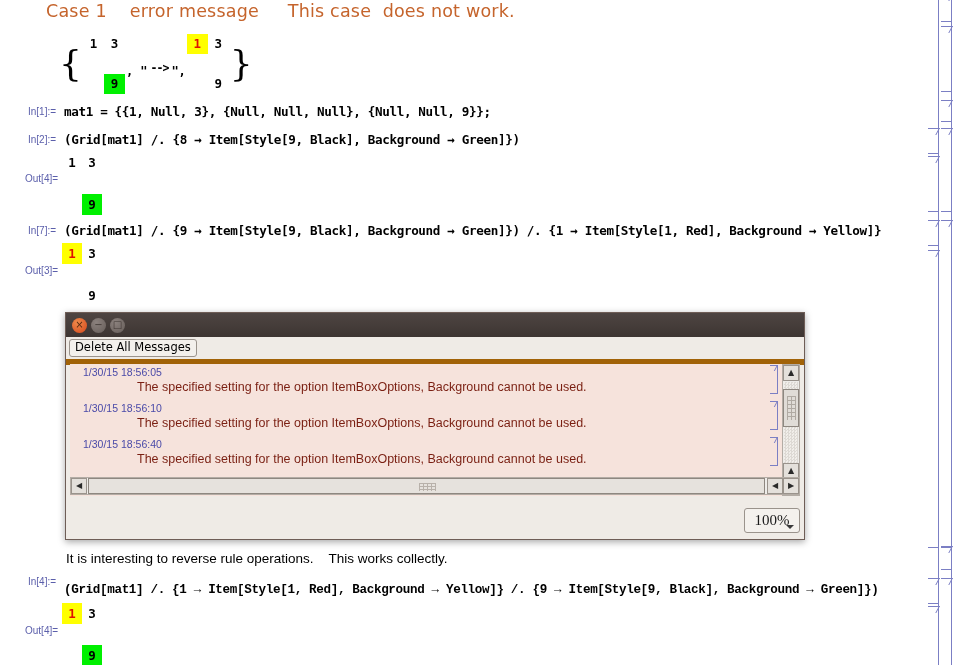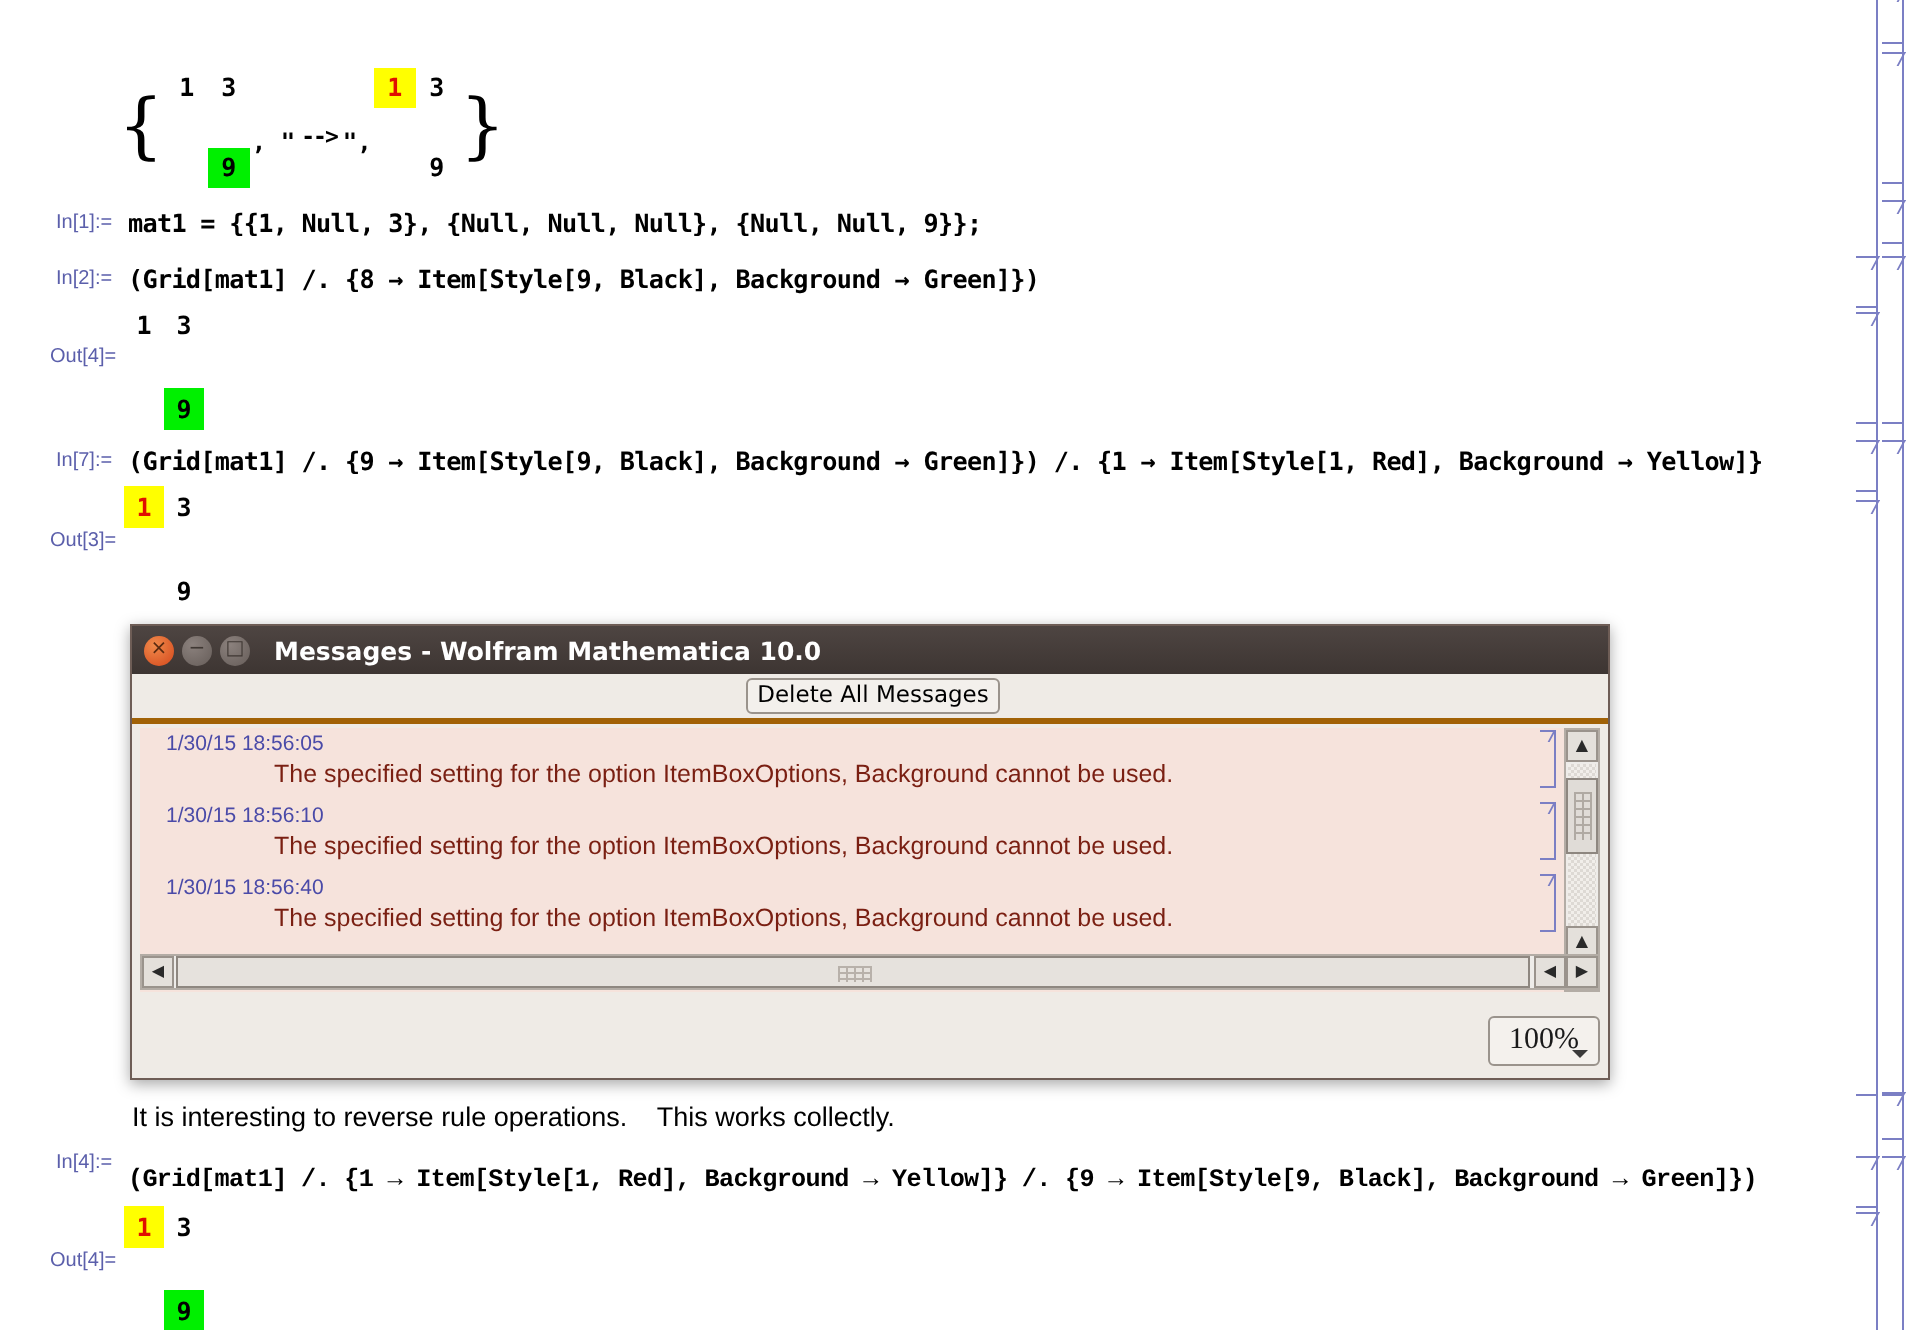--- a/index.html
+++ b/index.html
@@ -205,25 +205,24 @@
     font-family: "DejaVu Sans", sans-serif;
     font-size: 12.5px;
     font-weight: bold;
     margin-left: 8px;
     white-space: pre;
   }
 
   .toolbar {
     height: 22px;
     background: #efebe6;
-    border-bottom: 3px solid #a16207;
+    border-bottom: 6px solid #a16207;
     display: flex;
     align-items: center;
     padding-left: 3px;
-    justify-content: center;
   }
   .tbtn {
     font-family: "DejaVu Sans", sans-serif;
     font-size: 11.5px;
     color: #000;
     background: #f3f0ec;
     border: 1px solid #9a938c;
     border-radius: 3px;
     padding: 1px 5px 2px 5px;
     line-height: 1.15;
@@ -376,20 +375,21 @@
     border-left: 4px solid transparent;
     border-right: 4px solid transparent;
     border-top: 4px solid #3a3a3a;
   }
 </style>
 </head>
 <body>
 
 <div id="notebook">
 
+  <div class="section-title">Case 1    error message     This case  does not work.</div>
 
   <div class="rule-display">
     <span class="brace">{</span>
 
     <table class="rule-mini">
       <tbody>
           <tr>
         <td class="cell-plain">1</td>
         <td class="cell-plain">3</td>
       </tr>
@@ -543,21 +543,20 @@
         <span class="nub"></span>
       </div>
   </div>
 
   <div id="messages-window">
 
     <div class="titlebar">
       <div class="wbtn close">×</div>
       <div class="wbtn min">−</div>
       <div class="wbtn max">□</div>
-      <div class="wtitle">Messages - Wolfram Mathematica 10.0</div>
     </div>
 
     <div class="toolbar">
       <div class="tbtn">Delete All Messages</div>
     </div>
 
     <div class="msg-area">
       <div class="msg-row">
         <div class="msg-time">1/30/15 18:56:05</div>
         <div class="msg-text">The specified setting for the option ItemBoxOptions, Background cannot be used.</div>

